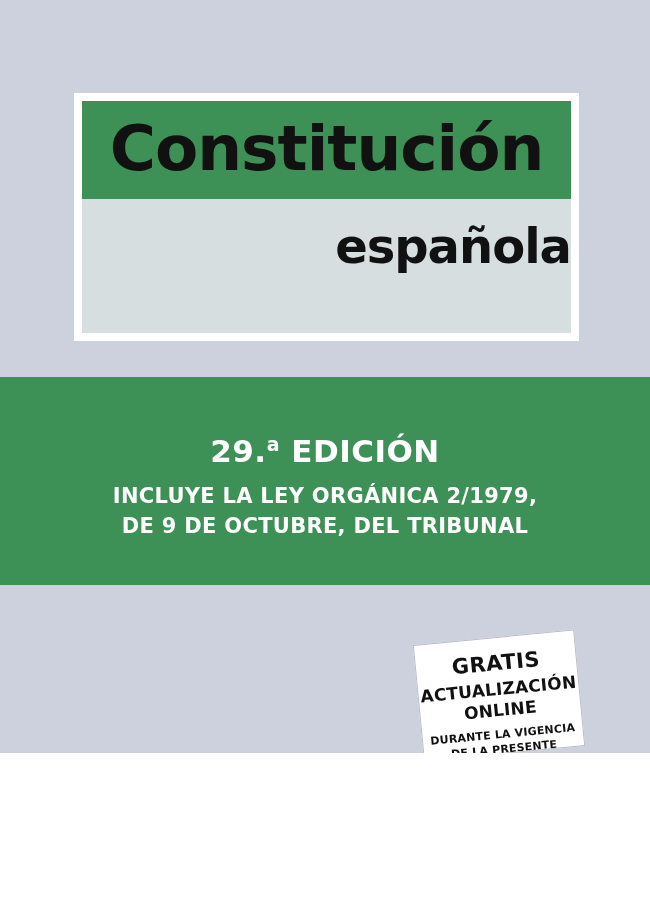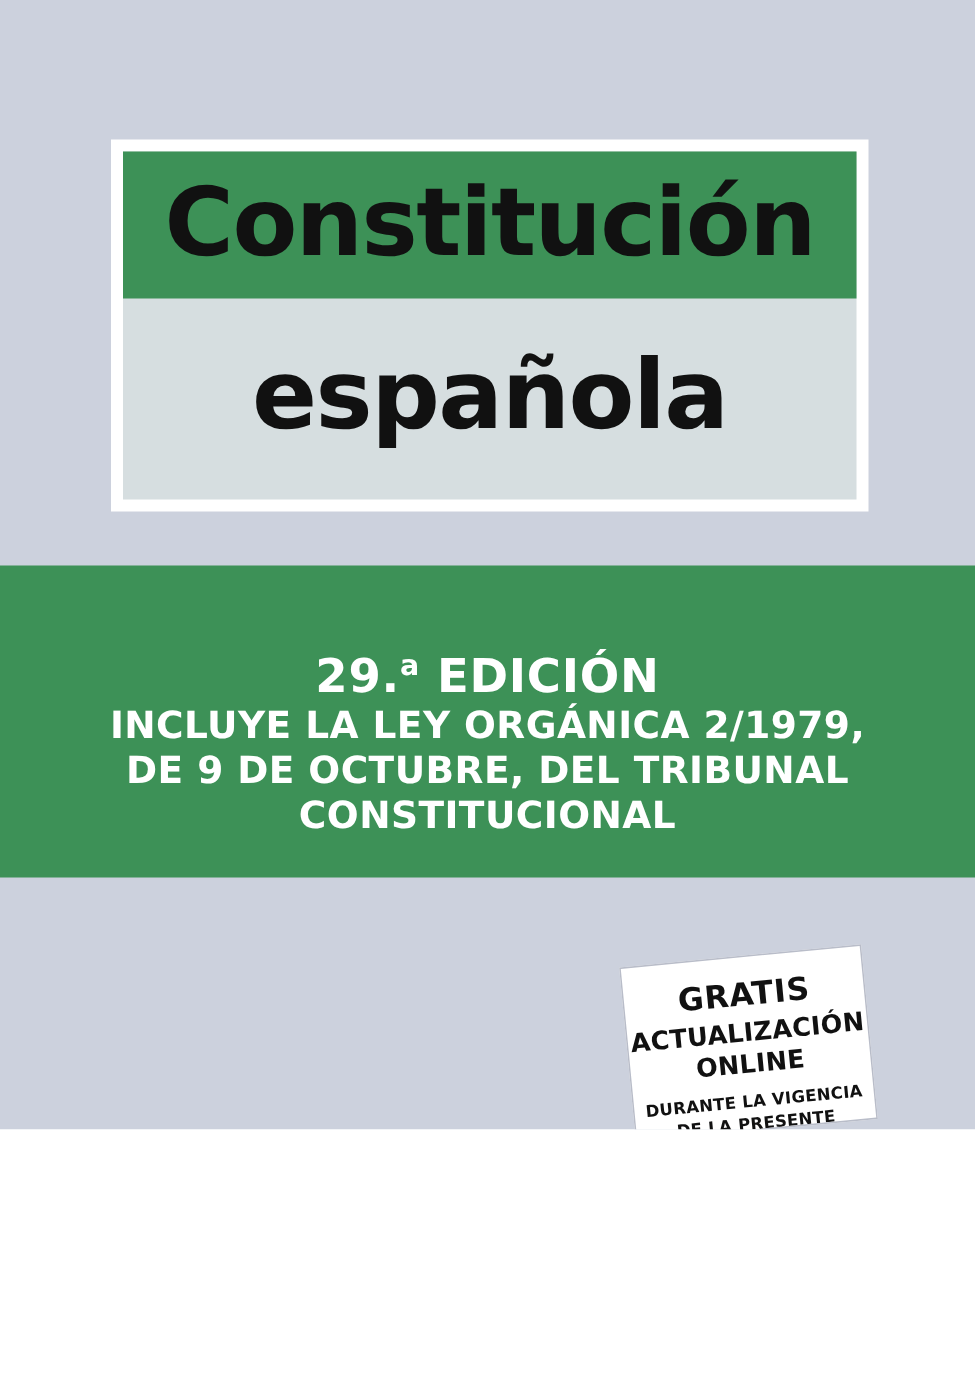--- a/index.html
+++ b/index.html
@@ -53,28 +53,28 @@
     font-family: "DejaVu Sans", sans-serif;
     font-weight: bold;
     font-size: 63px;
     letter-spacing: -1px;
     color: #111111;
     white-space: nowrap;
   }
   .title-line2 {
     position: absolute;
     left: 0;
-    top: 103px;
+    top: 85px;
     width: 100%;
     height: 120px;
     line-height: 120px;
-    text-align: center;
-    font-family: "DejaVu Sans", sans-serif;
-    font-weight: bold;
-    font-size: 64px;
+    text-align: right;
+    font-family: "DejaVu Sans", sans-serif;
+    font-weight: bold;
+    font-size: 48px;
     letter-spacing: -1px;
     color: #111111;
     white-space: nowrap;
   }
 
   
   .edition-band {
     position: absolute;
     left: 0;
     top: 377px;
@@ -89,23 +89,24 @@
     font-family: "DejaVu Sans", sans-serif;
     font-weight: bold;
     font-size: 31px;
     letter-spacing: 0.5px;
   }
   .edition-title .ord {
     font-size: 19px;
     vertical-align: super;
   }
   .edition-sub {
-    font-family: "DejaVu Sans", sans-serif;
-    font-weight: bold;
-    font-size: 25px;
+    margin-top: 12px;
+    font-family: "DejaVu Sans", sans-serif;
+    font-weight: bold;
+    font-size: 21px;
     line-height: 30px;
     letter-spacing: 0.3px;
     text-align: center;
   }
 
   
   .sticker {
     position: absolute;
     left: 418px;
     top: 637px;
@@ -199,21 +200,20 @@
   </div>
 
   <div class="edition-band">
     <div class="edition-title">
       <span>29.</span><span class="ord">a</span>
       <span>EDICIÓN</span>
     </div>
     <div class="edition-sub">
       <div>INCLUYE LA LEY ORGÁNICA 2/1979,</div>
       <div>DE 9 DE OCTUBRE, DEL TRIBUNAL</div>
-      <div>CONSTITUCIONAL</div>
     </div>
   </div>
 
   <div class="sticker">
     <div class="s1">GRATIS</div>
     <div class="s2">ACTUALIZACIÓN</div>
     <div class="s3">ONLINE</div>
     <div class="s4">
       <div>DURANTE LA VIGENCIA</div>
       <div>DE LA PRESENTE EDICIÓN</div>

